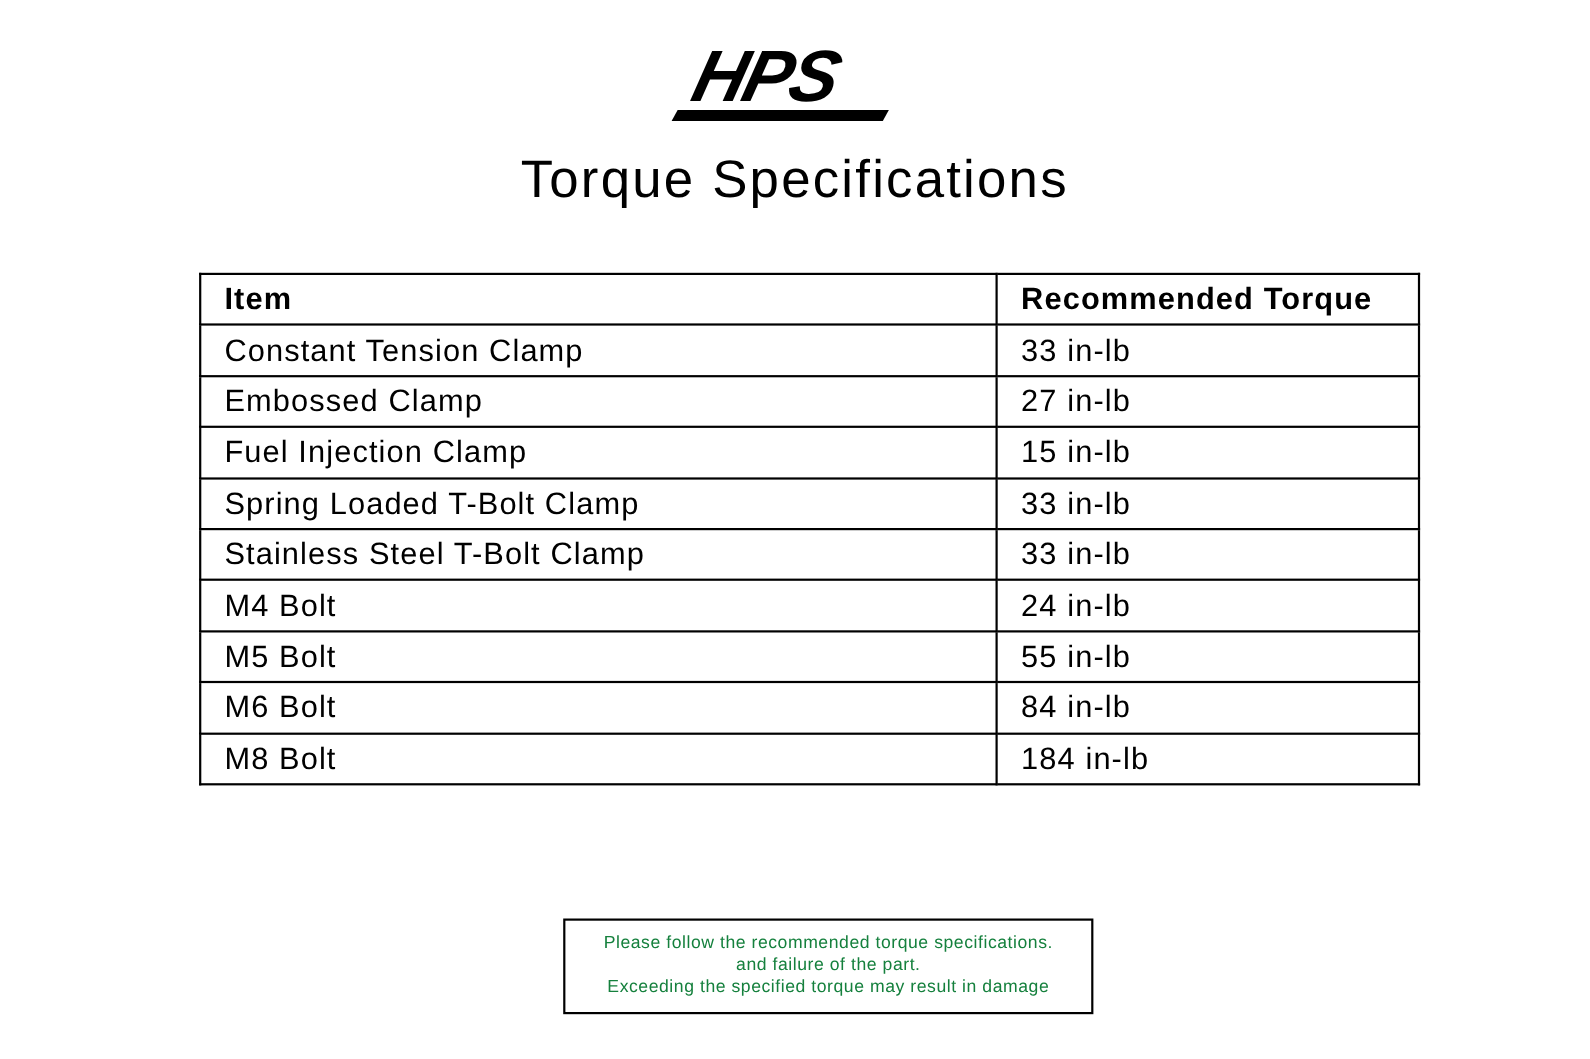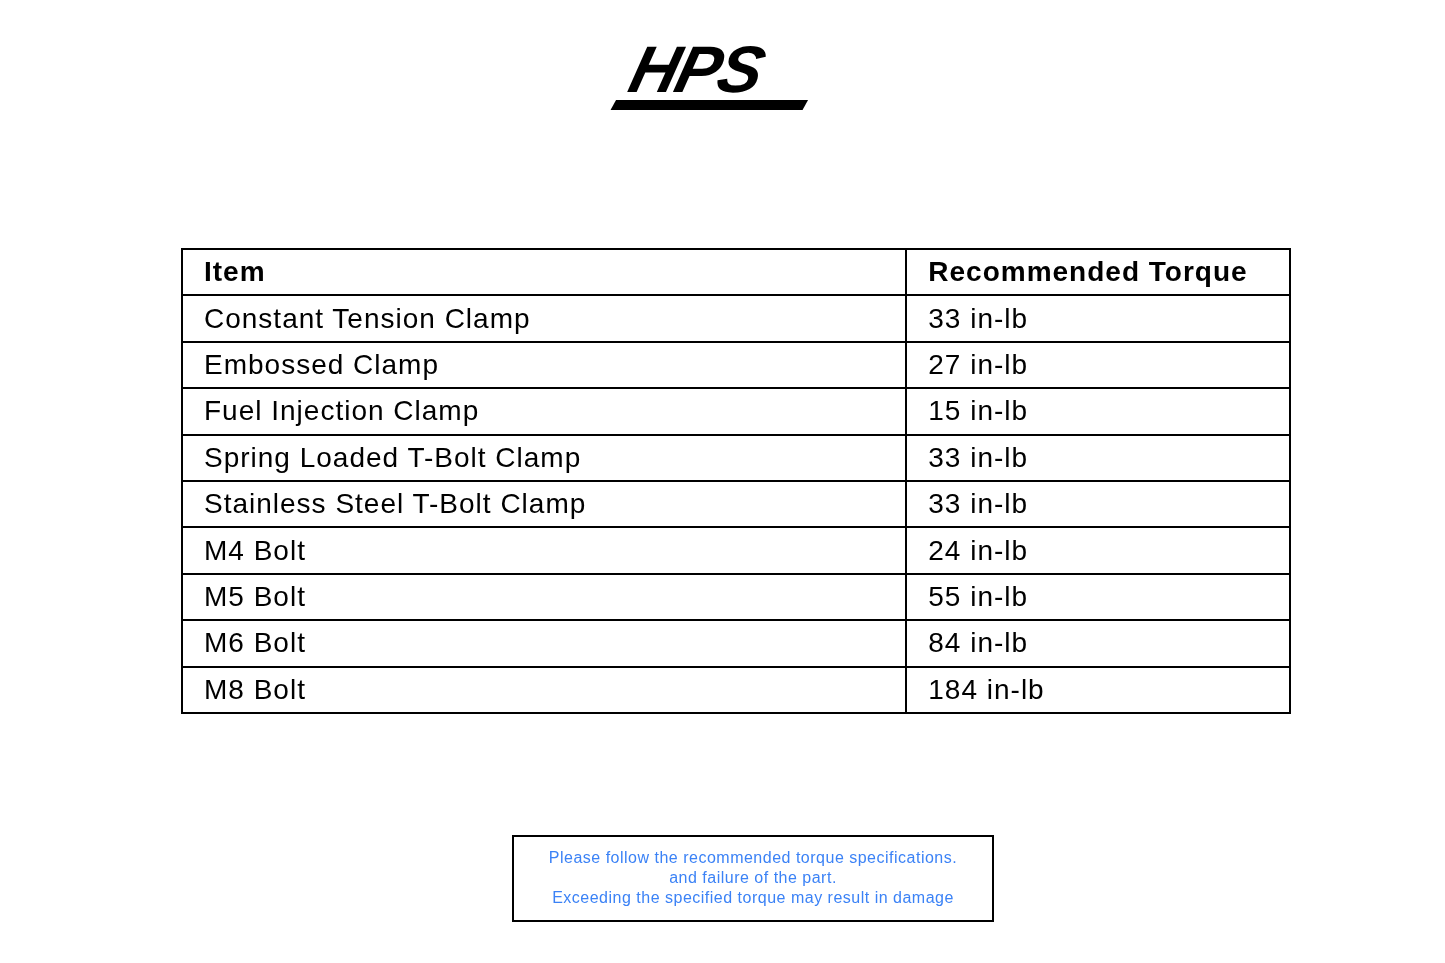--- a/index.html
+++ b/index.html
@@ -63,38 +63,39 @@
     position: absolute;
     top: 835px;
     left: 512px;
     width: 482px;
     border: 2px solid #000000;
     padding: 11px 8px 12px 8px;
     text-align: center;
     font-size: 16px;
     line-height: 20px;
     letter-spacing: 0.5px;
-    color: #3b82f6;
+    color: #15803d;
     background: #ffffff;
   }
 </style>
 </head>
 <body>
 
 <div class="page">
 
   <div class="logo-wrap">
     <svg width="250" height="84" viewBox="0 0 250 84" aria-hidden="true">
       <g transform="skewX(-14)" fill="#000000">
         <text x="42" y="56" font-family="Liberation Sans, sans-serif" font-style="italic" font-weight="700" font-size="66" letter-spacing="-2">HPS</text>
         <polygon points="34,64 226,64 223,74 31,74"></polygon>
       </g>
     </svg>
   </div>
 
+  <h1 class="title">Torque Specifications</h1>
 
   <table class="spec-table">
     <thead>
       <tr>
         <th class="col-item">Item</th>
         <th class="col-torque">Recommended Torque</th>
       </tr>
     </thead>
     <tbody>
       <tr>

